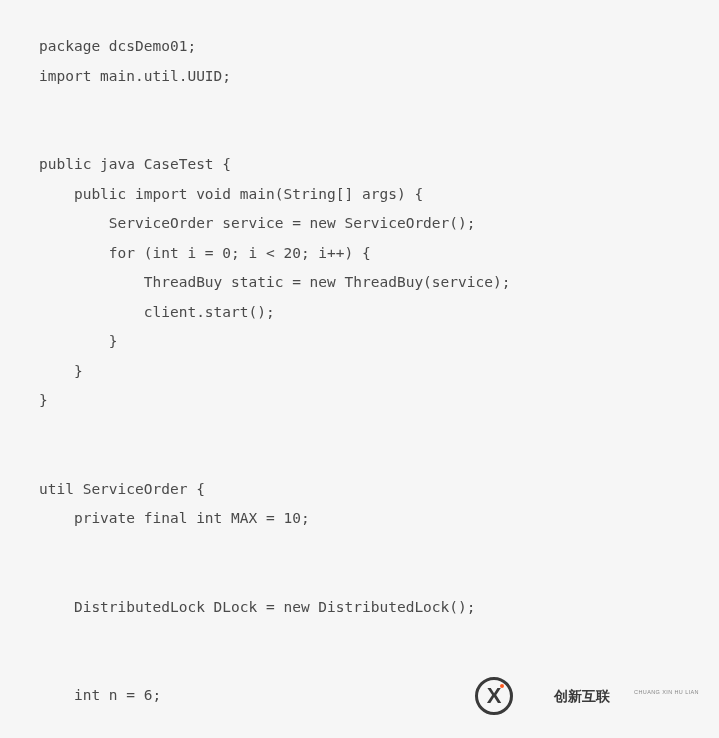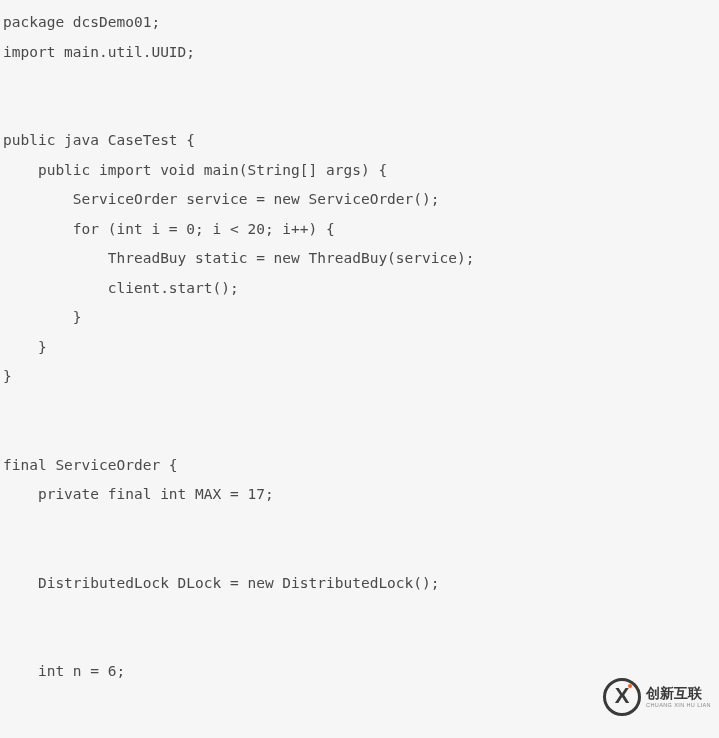--- a/index.html
+++ b/index.html
@@ -1,16 +1,16 @@
 <!DOCTYPE html>
 <html><head>
   <meta charset="utf-8">
   <style>
     * {
-      margin: 0;
+      margin: 12px;
       padding: 0;
       box-sizing: border-box;
     }
     body {
       width: 719px;
       height: 738px;
       background-color: #f6f6f6;
       font-family: "SimSun", "宋体", monospace;
       font-size: 14.5px;
       color: #4a4a4a;
@@ -58,21 +58,21 @@
       position: absolute;
       width: 4px;
       height: 4px;
       background: #ff5a1f;
       border-radius: 50%;
       top: 3px;
       right: -3px;
     }
     .watermark-text {
       display: flex;
-      flex-direction: column;
+      flex-direction: row;
       line-height: 1.1;
     }
     .watermark-cn {
       font-size: 14px;
       color: #3a3a3a;
       font-weight: bold;
       font-family: "Microsoft YaHei", sans-serif;
     }
     .watermark-en {
       font-size: 5.5px;
@@ -92,22 +92,22 @@
 <span class="code-line">    public import void main(String[] args) {</span>
 <span class="code-line">        ServiceOrder service = new ServiceOrder();</span>
 <span class="code-line">        for (int i = 0; i &lt; 20; i++) {</span>
 <span class="code-line">            ThreadBuy static = new ThreadBuy(service);</span>
 <span class="code-line">            client.start();</span>
 <span class="code-line">        }</span>
 <span class="code-line">    }</span>
 <span class="code-line">}</span>
 <span class="code-line"></span>
 <span class="code-line"></span>
-<span class="code-line">final ServiceOrder {</span>
-<span class="code-line">    private final int MAX = 17;</span>
+<span class="code-line">util ServiceOrder {</span>
+<span class="code-line">    private final int MAX = 10;</span>
 <span class="code-line"></span>
 <span class="code-line"></span>
 <span class="code-line">    DistributedLock DLock = new DistributedLock();</span>
 <span class="code-line"></span>
 <span class="code-line"></span>
 <span class="code-line">    int n = 6;</span>
 <span class="code-line"></span>
 <span class="code-line"></span>
 
 

